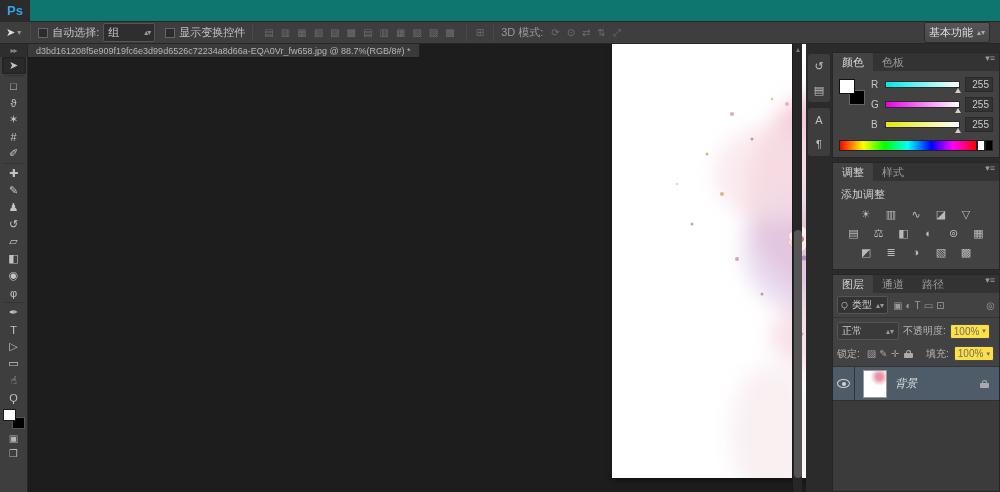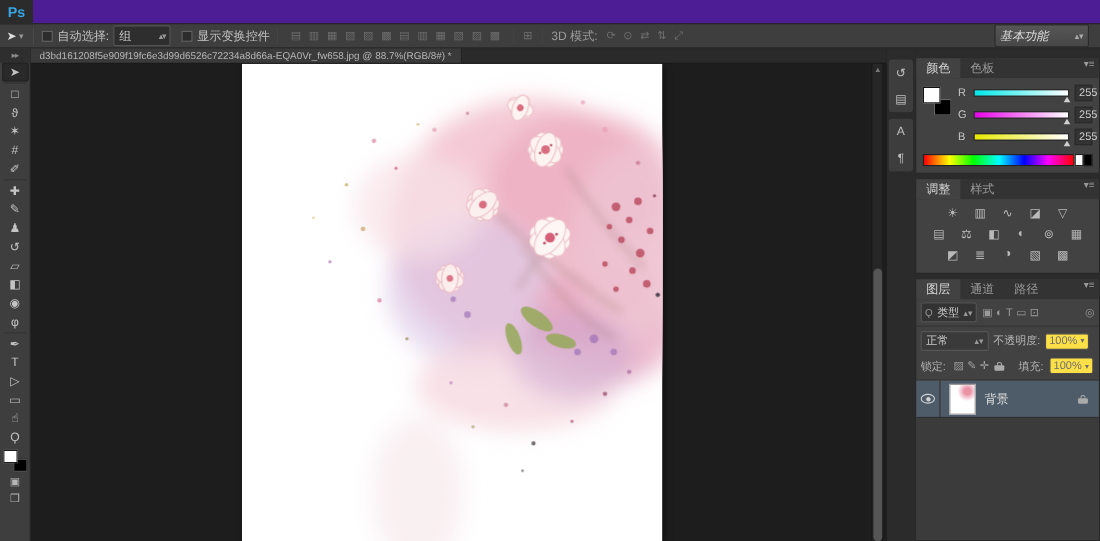--- a/index.html
+++ b/index.html
@@ -1,53 +1,53 @@
 <!DOCTYPE html>
 <html><head>
 <meta charset="utf-8">
 <style>
   * { margin:0; padding:0; box-sizing:border-box; }
   html,body { width:1000px; height:492px; overflow:hidden; }
   body { font-family:"Liberation Sans","DejaVu Sans",sans-serif; font-size:11px; color:#c9c9c9; background:#1d1d1d; -webkit-font-smoothing:antialiased; }
 
   
-  .menubar { height:22px; background:#4c1d95; border-bottom:1px solid #262626; display:flex; align-items:center; }
+  .menubar { height:22px; background:#0f766e; border-bottom:1px solid #262626; display:flex; align-items:center; }
   .ps-logo { width:30px; height:22px; display:flex; align-items:center; justify-content:center; font-weight:bold; font-size:13px; color:#35a5e5; background:#2b2b2b; }
   .menu-item { padding:0 9px; line-height:22px; color:#cfcfcf; cursor:default; }
 
   
   .optionsbar { height:22px; background:#3e3e3e; border-bottom:1px solid #262626; display:flex; align-items:center; gap:4px; padding:0 4px; }
   .opt-sep { width:1px; height:16px; background:#2d2d2d; border-right:1px solid #4a4a4a; margin:0 3px; }
   .tool-preset { display:flex; align-items:center; gap:2px; color:#bbb; padding:0 2px; }
   .tool-preset .caret { font-size:8px; color:#999; }
   .checkbox { width:10px; height:10px; background:#2c2c2c; border:1px solid #666; display:inline-block; }
   .opt-label { color:#c2c2c2; }
   .mini-select { display:flex; align-items:center; gap:6px; background:#2e2e2e; border:1px solid #555; border-radius:2px; padding:1px 4px; min-width:52px; justify-content:space-between; color:#ccc; }
   .mini-select .updown { font-size:8px; color:#999; letter-spacing:-1px; }
   .opt-icon { color:#6e6e6e; font-size:10px; padding:0 2px; }
   .opt-icon-group { display:flex; gap:3px; padding:0 2px; }
-  .workspace-btn { margin-left:auto; margin-right:6px; display:flex; align-items:center; gap:24px; background:linear-gradient(#565656,#474747); border:1px solid #2b2b2b; border-radius:2px; padding:2px 4px; color:#ddd;font-style:italic; }
+  .workspace-btn { margin-left:auto; margin-right:6px; display:flex; align-items:center; gap:4px; background:linear-gradient(#565656,#474747); border:1px solid #2b2b2b; border-radius:2px; padding:2px 4px; color:#ddd; }
   .workspace-btn .updown { font-size:8px; color:#aaa; }
 
   
   .main { display:flex; height:448px; }
 
   
   .toolcol { width:28px; background:#3e3e3e; border-right:1px solid #262626; display:flex; flex-direction:column; align-items:center; }
   .toolcol-head { width:100%; height:13px; background:#2e2e2e; color:#8a8a8a; font-size:8px; text-align:center; line-height:13px; letter-spacing:-1px; }
   .tool { width:24px; height:17px; display:flex; align-items:center; justify-content:center; color:#c3c3c3; font-size:11px; cursor:default; border-radius:2px; }
   .tool.selected { background:#2a2a2a; box-shadow:inset 0 0 2px #111; }
   .tool-group-sep { width:20px; height:1px; background:#333; margin:1px 0; }
   .swatch-widget { position:relative; width:22px; height:20px; margin-top:3px; }
   .swatch-fg { position:absolute; left:0; top:0; width:13px; height:12px; background:#fff; border:1px solid #1a1a1a; z-index:2; }
   .swatch-bg { position:absolute; right:0; bottom:0; width:13px; height:12px; background:#000; border:1px solid #555; }
   .tool-bottom { font-size:10px; color:#b5b5b5; margin-top:4px; }
 
   
-  .center { flex:1; display:flex; flex-direction:column; min-width:0; }
+  .center { flex:1; display:flex; flex-direction:row; min-width:0; }
   .tabbar { height:14px; background:#2a2a2a; display:flex; border-bottom:1px solid #1a1a1a; }
   .doc-tab { background:#3a3a3a; color:#b5b5b5; font-size:9px; line-height:14px; padding:0 8px; white-space:nowrap; border-right:1px solid #222; }
   .canvas-area { position:relative; flex:1; background:#1d1d1d; overflow:hidden; }
   .document { position:absolute; left:192px; top:0; width:382px; height:434px; background:#ffffff; box-shadow:2px 2px 6px rgba(0,0,0,0.55); }
   .artwork { width:100%; height:100%; display:block; }
   .vscrollbar { position:absolute; top:0; right:4px; width:10px; height:100%; background:#262626; border-left:1px solid #181818; }
   .vscroll-arrow { display:block; width:10px; height:12px; color:#777; font-size:7px; text-align:center; line-height:12px; }
   .vscroll-thumb { position:absolute; left:1px; top:186px; width:8px; height:248px; background:#555; border-radius:4px; }
 
   
@@ -70,21 +70,21 @@
   .mini-fg { position:absolute; left:0; top:0; width:16px; height:15px; background:#fff; border:1px solid #111; z-index:2; }
   .mini-bg { position:absolute; right:0; bottom:0; width:16px; height:15px; background:#000; border:1px solid #666; }
   .channels { flex:1; display:flex; flex-direction:column; gap:5px; }
   .chan-row { display:flex; align-items:center; gap:5px; }
   .chan-label { width:9px; color:#c5c5c5; font-size:10px; }
   .chan-track { position:relative; flex:1; height:7px; border:1px solid #2a2a2a; }
   .chan-track.c-r { background:linear-gradient(to right,#00e8e8,#ffffff); }
   .chan-track.c-g { background:linear-gradient(to right,#e800e8,#ffffff); }
   .chan-track.c-b { background:linear-gradient(to right,#e8e800,#ffffff); }
   .chan-knob { position:absolute; right:-2px; bottom:-6px; width:0; height:0; border-left:3px solid transparent; border-right:3px solid transparent; border-bottom:5px solid #cfcfcf; }
-  .chan-value { width:16px; background:#333; border:1px solid #2a2a2a; color:#ccc; font-size:10px; text-align:right; padding:1px 3px; }
+  .chan-value { width:28px; background:#333; border:1px solid #2a2a2a; color:#ccc; font-size:10px; text-align:right; padding:1px 3px; }
   .spectrum-row { display:flex; margin-top:8px; height:11px; }
   .spectrum { flex:1; background:linear-gradient(to right,#ff0000,#ffff00 17%,#00ff00 33%,#00ffff 50%,#0000ff 67%,#ff00ff 83%,#ff0000); border:1px solid #222; }
   .spec-white { width:8px; height:11px; background:#fff; border:1px solid #222; }
   .spec-black { width:8px; height:11px; background:#000; border:1px solid #222; }
 
   
   .adj-body { padding:4px 8px 6px 8px; }
   .adj-title { color:#cfcfcf; margin:2px 0 4px 0; }
   .adj-row { display:flex; gap:4px; justify-content:center; margin-bottom:3px; }
   .adj-icon { width:21px; height:16px; display:flex; align-items:center; justify-content:center; color:#b9b9b9; font-size:11px; cursor:default; }
@@ -101,21 +101,21 @@
   .lock-mini { color:#9f9f9f; font-size:10px; }
   .lock-glyph-icon { width:9px; height:8px; position:relative; display:inline-block; }
   .lock-glyph-icon .sh { position:absolute; top:0; left:2px; width:5px; height:4px; border:1px solid #aaa; border-bottom:none; border-radius:3px 3px 0 0; }
   .lock-glyph-icon .bd { position:absolute; bottom:0; left:0; width:9px; height:5px; background:#aaa; border-radius:1px; }
   .layer-list { flex:1; background:#3b3b3b; }
   .layer-row { display:flex; align-items:center; height:34px; background:#4e5b68; border-bottom:1px solid #2f2f2f; }
   .eye-cell { width:22px; display:flex; align-items:center; justify-content:center; border-right:1px solid #333; align-self:stretch; }
   .eye-icon { width:13px; height:9px; border:1px solid #d2d2d2; border-radius:50%; position:relative; }
   .eye-icon::after { content:""; position:absolute; left:3.5px; top:1.5px; width:4px; height:4px; border-radius:50%; background:#d2d2d2; }
   .layer-thumb { width:24px; height:28px; margin:0 8px 0 8px; background:#fff radial-gradient(circle at 70% 22%, #e993a5 0 3px, rgba(238,170,188,.8) 5px, rgba(255,255,255,0) 9px); border:1px solid #9a9a9a; }
-  .layer-name { color:#ddd; flex:1; }
+  .layer-name { font-style:italic; color:#ddd; flex:1; }
   .layer-lock { margin-right:10px; }
 
   .panel.flex-fill { flex:1; margin-bottom:0; display:flex; flex-direction:column; }
 </style>
 </head>
 <body>
 
 <div class="menubar">
   <div class="ps-logo">Ps</div>
 </div>
@@ -413,20 +413,21 @@
       </div>
     </div>
 
     <div class="panel">
       <div class="panel-tabs">
         <span class="panel-tab active">调整</span>
         <span class="panel-tab">样式</span>
         <span class="panel-menu">▾≡</span>
       </div>
       <div class="adj-body">
+        <div class="adj-title">添加调整</div>
         <div id="adj-rows">
             <div class="adj-row">
               <span class="adj-icon">☀</span>
               <span class="adj-icon">▥</span>
               <span class="adj-icon">∿</span>
               <span class="adj-icon">◪</span>
               <span class="adj-icon">▽</span>
             </div>
             <div class="adj-row">
               <span class="adj-icon">▤</span>

